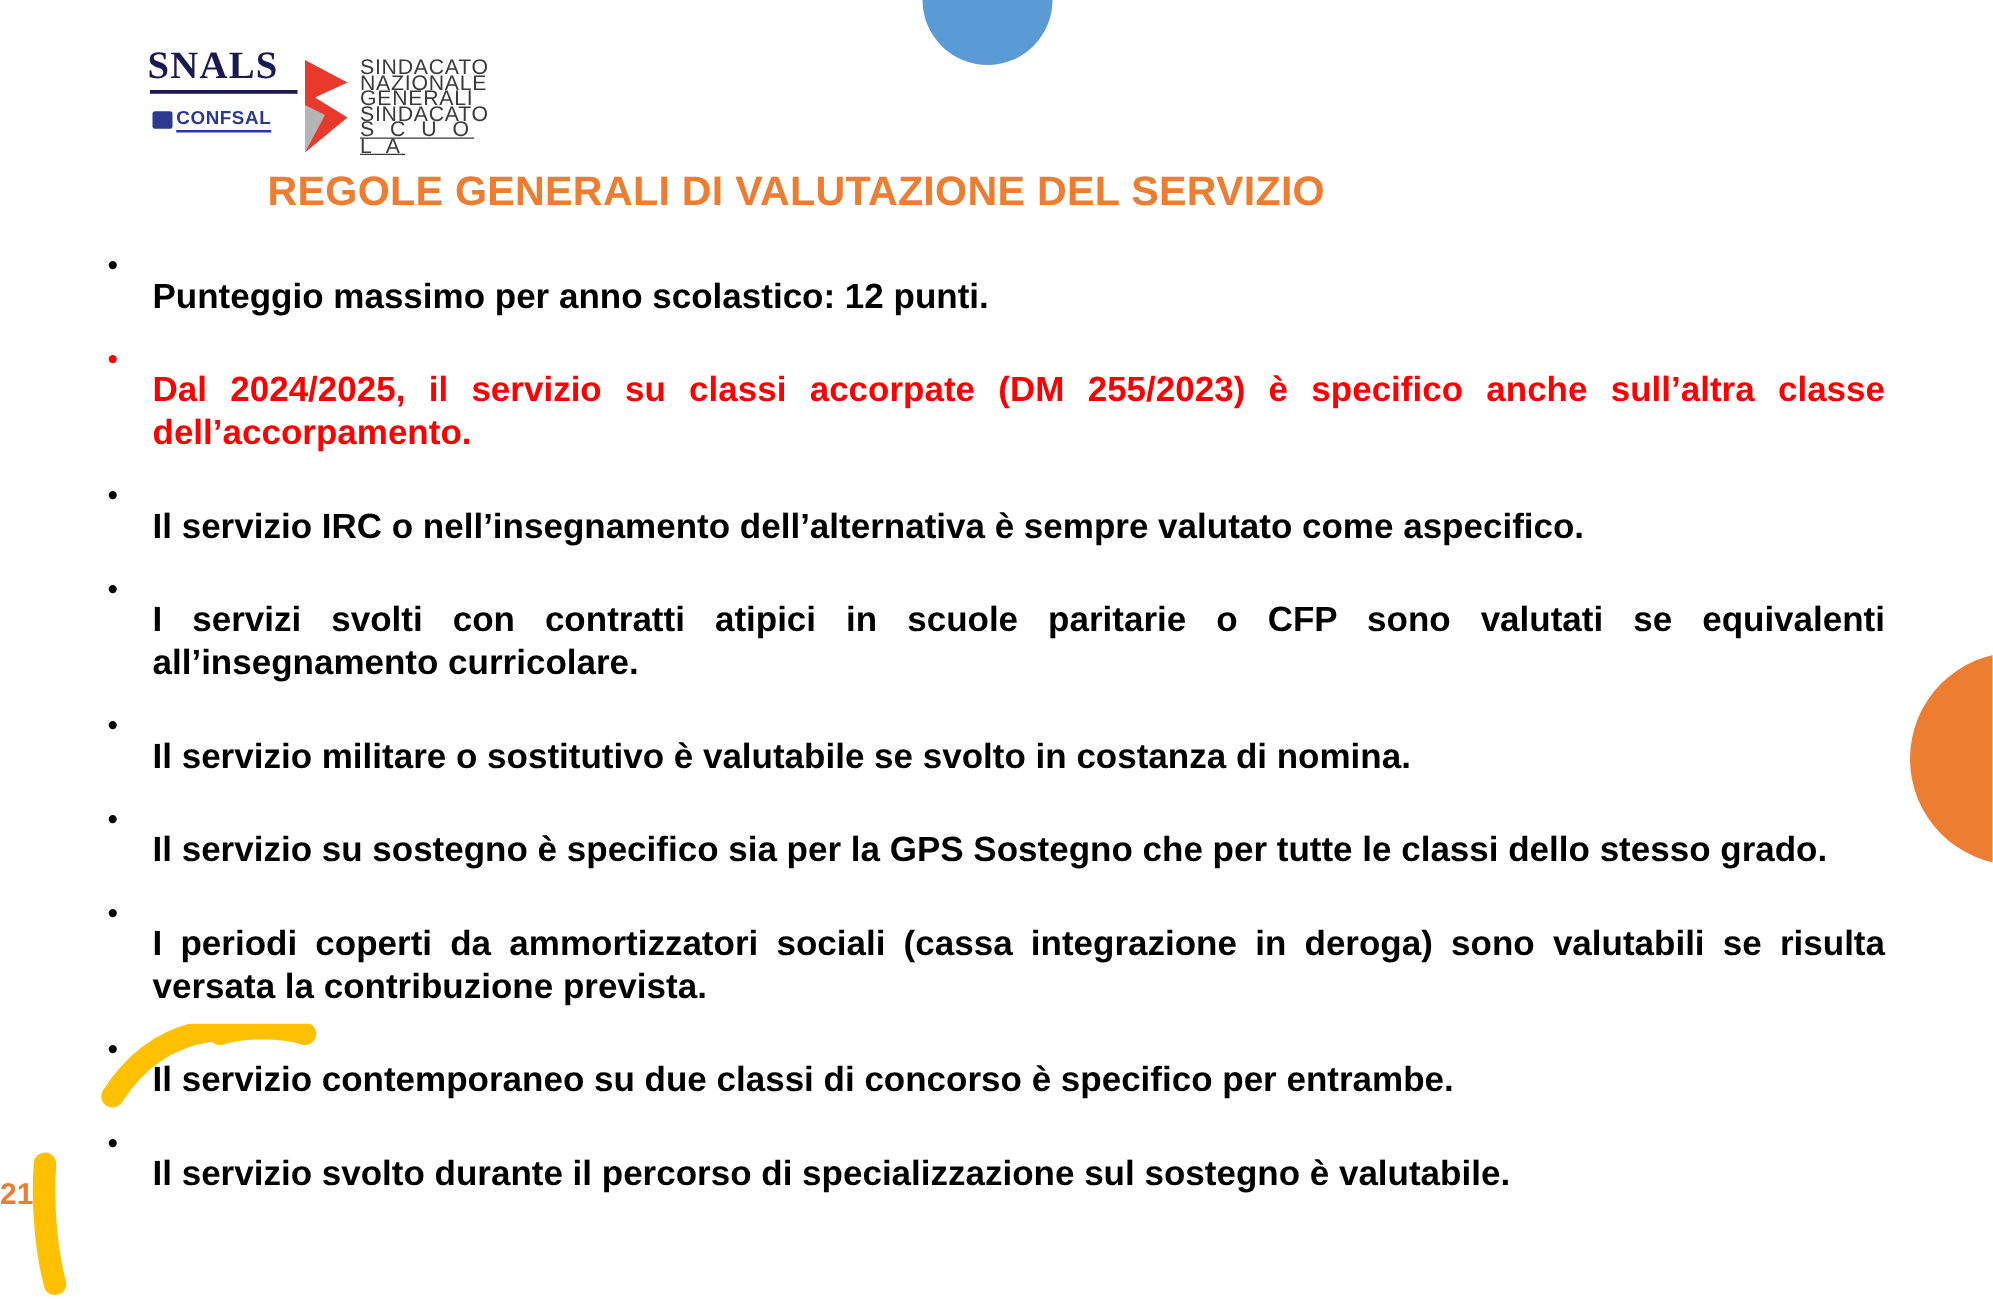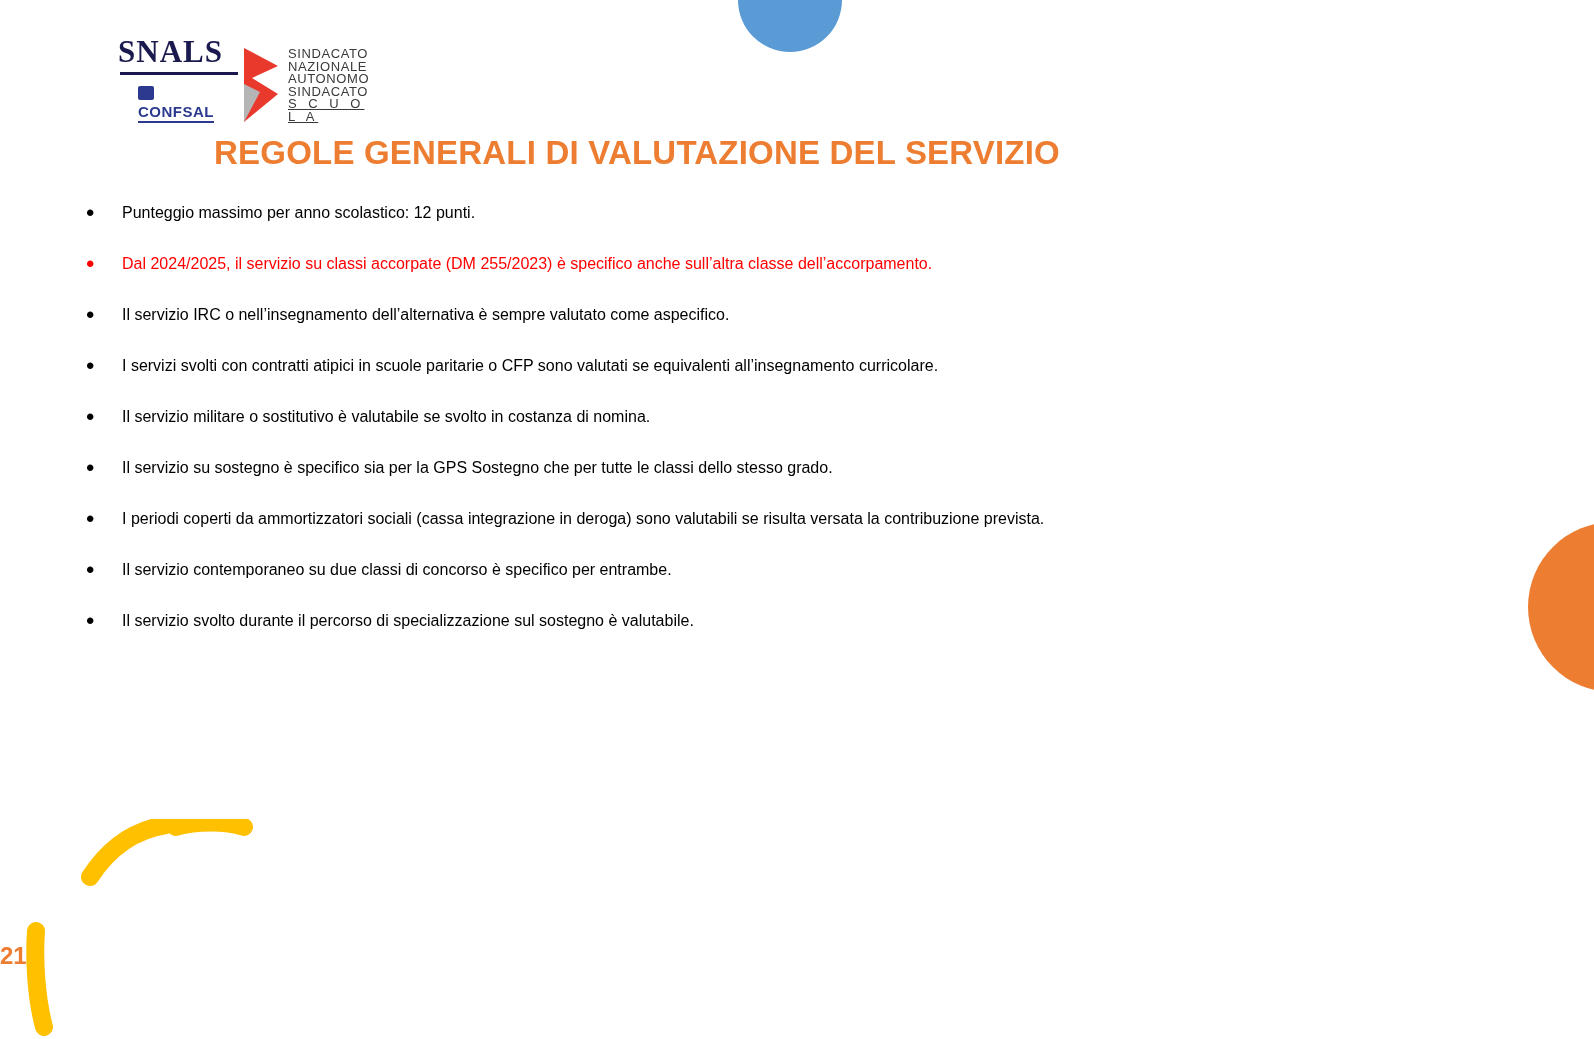--- a/index.html
+++ b/index.html
@@ -66,25 +66,24 @@
     position: absolute;
     top: 46px;
     left: 2px;
     width: 118px;
     height: 3px;
     background: #1a1a4e;
   }
   .logo-confsal {
     position: absolute;
     top: 60px;
-    left: 20px;
+    left: 4px;
     display: flex;
-    align-items: flex-start;
+    align-items: center;
     gap: 3px;
-    flex-direction: column;
   }
   .logo-confsal-mark {
     width: 16px;
     height: 14px;
     background: #2b3a8f;
     border-radius: 2px;
   }
   .logo-confsal-text {
     font-family: "Liberation Sans", sans-serif;
     font-weight: bold;
@@ -98,21 +97,21 @@
     position: absolute;
     top: 18px;
     left: 120px;
     width: 46px;
     height: 80px;
   }
   .logo-words {
     position: absolute;
     top: 22px;
     left: 170px;
-    font-size: 13px;
+    font-size: 17px;
     line-height: 12.5px;
     color: #3a3a3a;
     letter-spacing: 0.6px;
     font-family: "Liberation Sans", sans-serif;
   }
   .logo-words div:last-child {
     letter-spacing: 4px;
     text-decoration: underline;
   }
 
@@ -145,25 +144,26 @@
     flex: 0 0 44px;
     font-size: 24px;
     line-height: 34px;
     color: #000;
     text-align: left;
     padding-left: 8px;
     box-sizing: border-box;
   }
   .bullet-text {
     flex: 1;
-    font-size: 16px;
+    font-size: 28px;
     line-height: 34px;
-    font-weight: normal;
+    font-weight: bold;
     color: #000000;
     text-align: justify;
+    margin-top: 24px;
   }
   .bullet-text.nojustify {
     text-align: left;
   }
   .row-red .bullet-dot,
   .row-red .bullet-text {
     color: #ff0000;
   }
 
   
@@ -196,21 +196,21 @@
     <div class="logo-confsal-mark"></div>
     <div class="logo-confsal-text">CONFSAL</div>
   </div>
   <svg class="logo-flag" viewBox="0 0 46 80">
     <polygon points="6,78 6,4 40,22 14,34 40,50 6,78" fill="#e8392c"></polygon>
     <polygon points="6,78 6,40 22,48 6,78" fill="#b5b5b5"></polygon>
   </svg>
   <div class="logo-words">
     <div>SINDACATO</div>
     <div>NAZIONALE</div>
-    <div>AUTONOMO</div>
+    <div>GENERALI</div>
     <div>SINDACATO</div>
     <div>S C U O L A</div>
   </div>
 </div>
 
 <div class="slide-title">REGOLE GENERALI DI VALUTAZIONE DEL SERVIZIO</div>
 
 <div class="bullet-list" id="bullet-list">
     <div class="bullet-row">
       <div class="bullet-dot">•</div>

